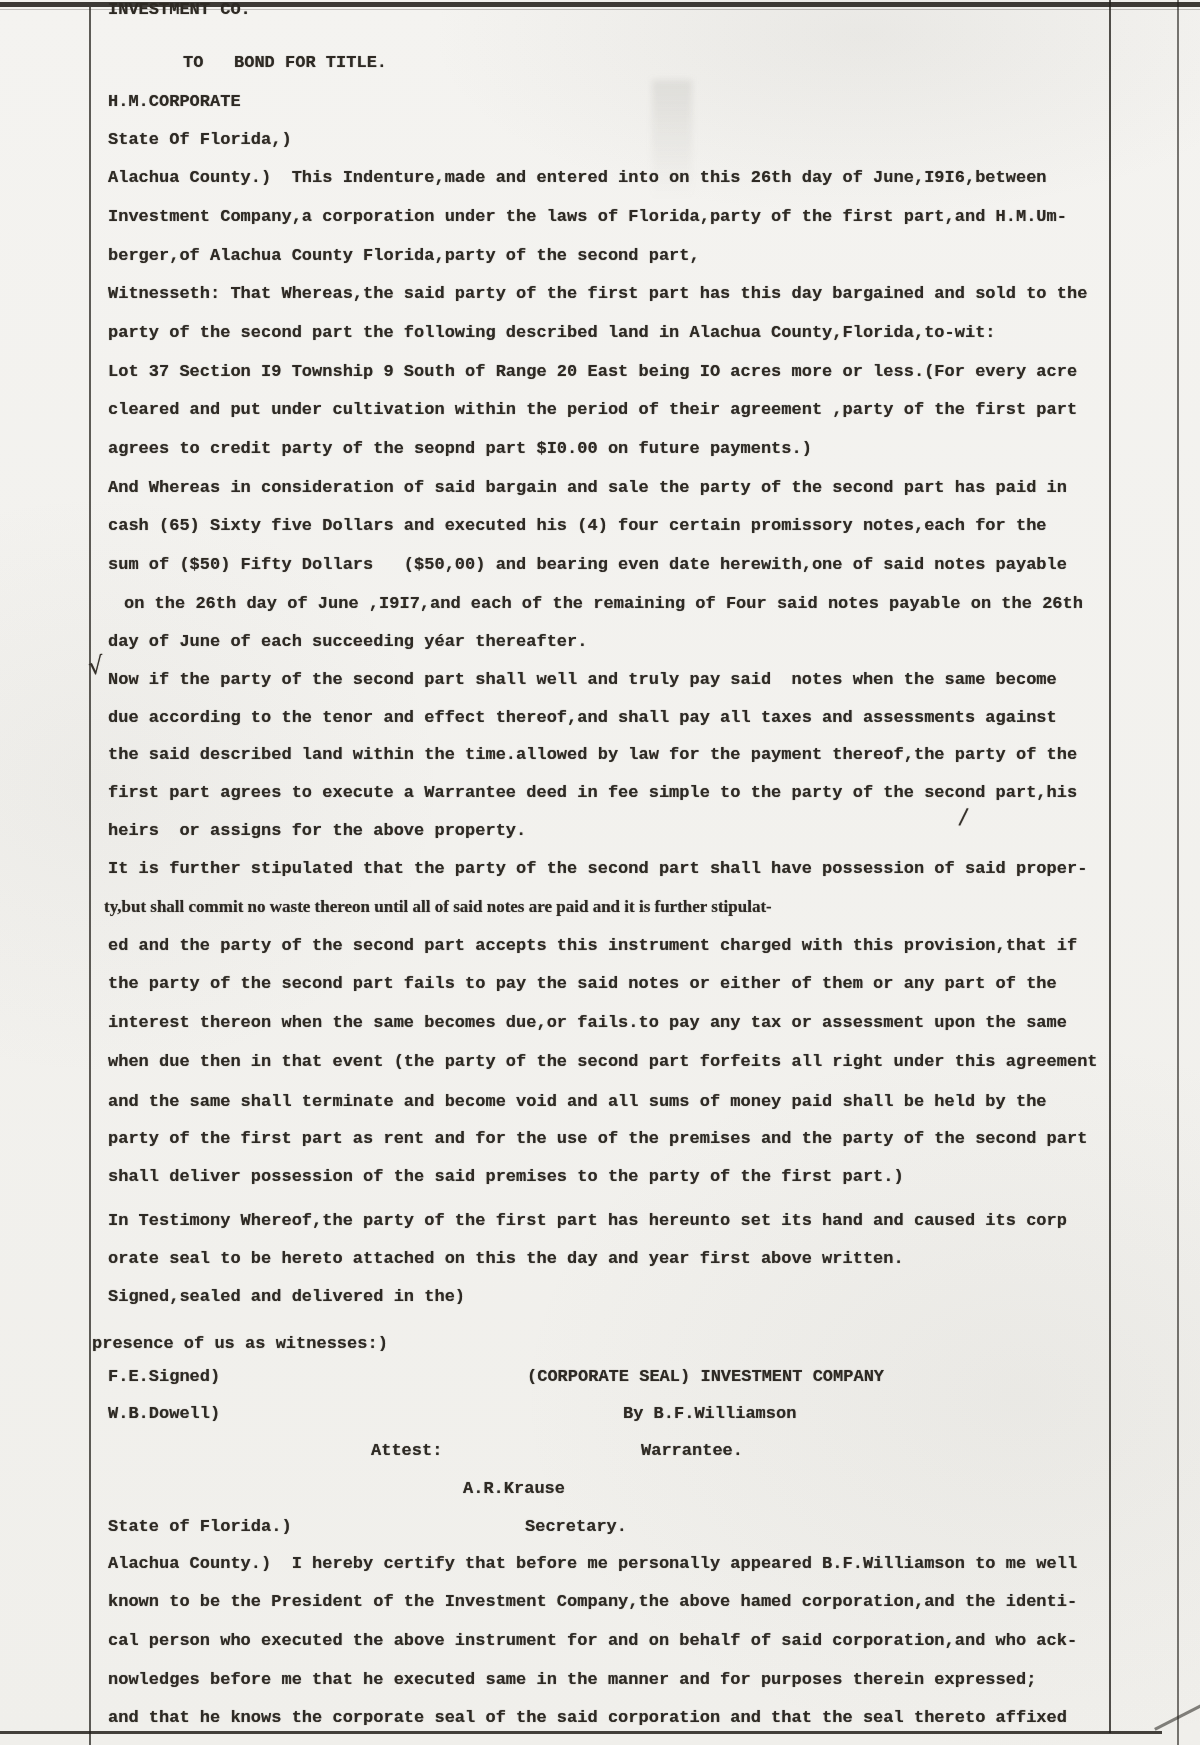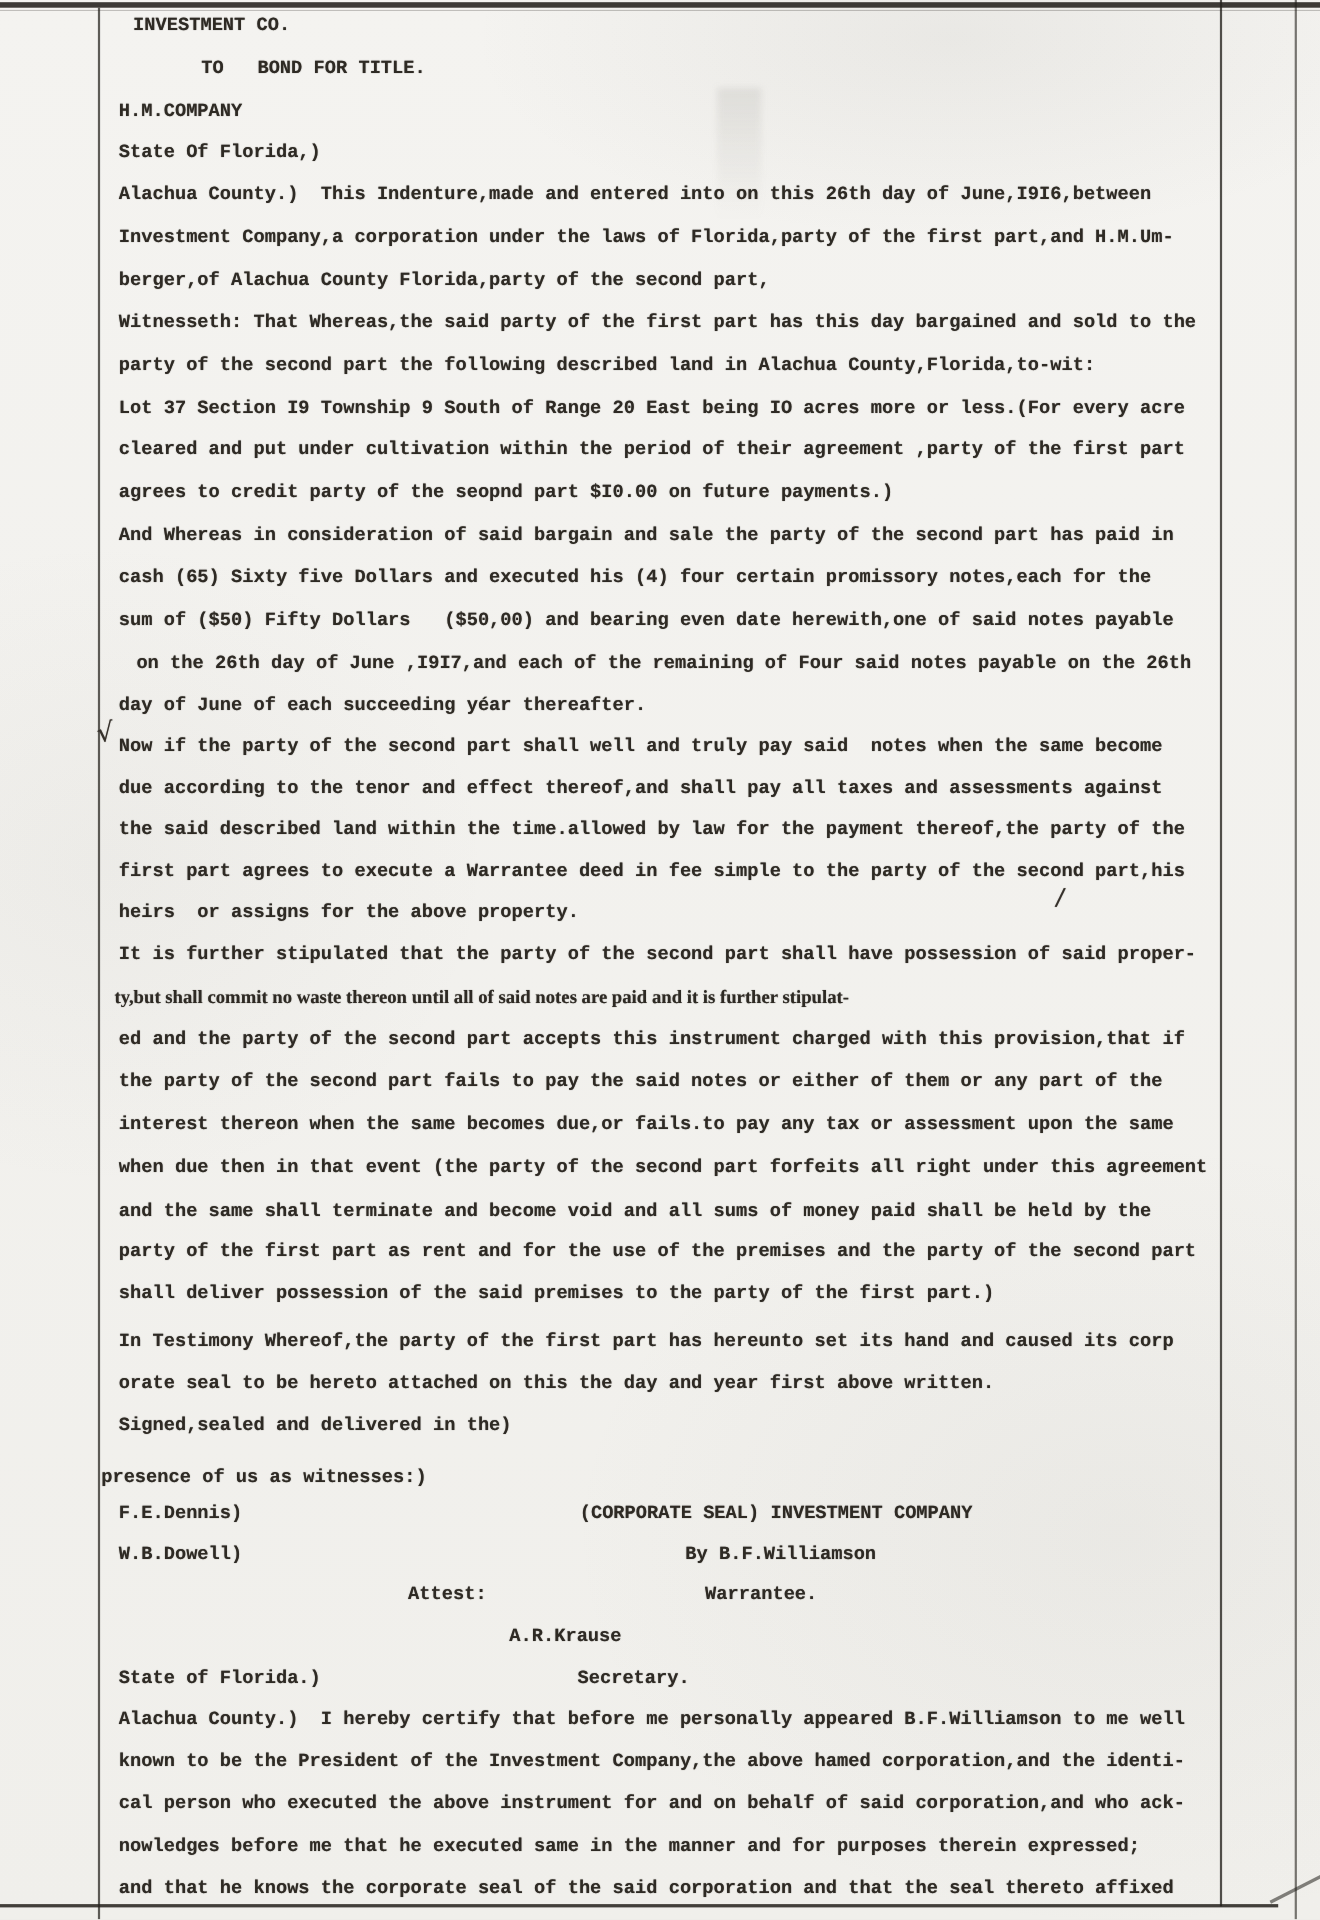--- a/index.html
+++ b/index.html
@@ -62,23 +62,23 @@
   <div class="rule rule-top"></div>
   <div class="rule rule-top-echo"></div>
   <div class="rule rule-left"></div>
   <div class="rule rule-right-inner"></div>
   <div class="rule rule-right-outer"></div>
   <div class="rule rule-bottom"></div>
   <div class="rule rule-bottom-corner"></div>
   <div class="smudge"></div>
 
   <div class="text-layer">
-      <span class="doc-seg" style="left: 108px; top: 14px; margin-left: 13px;">INVESTMENT CO.</span>
+      <span class="doc-seg" style="left: 108px; top: 0;">INVESTMENT CO.</span>
       <span class="doc-seg" style="left: 183px; top: 53px;">TO   BOND FOR TITLE.</span>
-      <span class="doc-seg" style="left: 108px; top: 92px;">H.M.COMPANY</span>
+      <span class="doc-seg" style="left: 108px; top: 92px;">H.M.CORPORATE</span>
       <span class="doc-seg" style="left: 108px; top: 130px;">State Of Florida,)</span>
       <span class="doc-seg" style="left: 108px; top: 168px;">Alachua County.)  This Indenture,made and entered into on this 26th day of June,I9I6,between</span>
       <span class="doc-seg" style="left: 108px; top: 207px;">Investment Company,a corporation under the laws of Florida,party of the first part,and H.M.Um-</span>
       <span class="doc-seg" style="left: 108px; top: 246px;">berger,of Alachua County Florida,party of the second part,</span>
       <span class="doc-seg" style="left: 108px; top: 284px;">Witnesseth: That Whereas,the said party of the first part has this day bargained and sold to the</span>
       <span class="doc-seg" style="left: 108px; top: 323px;">party of the second part the following described land in Alachua County,Florida,to-wit:</span>
       <span class="doc-seg" style="left: 108px; top: 362px;">Lot 37 Section I9 Township 9 South of Range 20 East being IO acres more or less.(For every acre</span>
       <span class="doc-seg" style="left: 108px; top: 400px;">cleared and put under cultivation within the period of their agreement ,party of the first part</span>
       <span class="doc-seg" style="left: 108px; top: 439px;">agrees to credit party of the seopnd part $I0.00 on future payments.)</span>
       <span class="doc-seg" style="left: 108px; top: 478px;">And Whereas in consideration of said bargain and sale the party of the second part has paid in</span>
@@ -97,21 +97,21 @@
       <span class="doc-seg" style="left: 108px; top: 974px;">the party of the second part fails to pay the said notes or either of them or any part of the</span>
       <span class="doc-seg" style="left: 108px; top: 1013px;">interest thereon when the same becomes due,or fails.to pay any tax or assessment upon the same</span>
       <span class="doc-seg" style="left: 108px; top: 1052px;">when due then in that event (the party of the second part forfeits all right under this agreement</span>
       <span class="doc-seg" style="left: 108px; top: 1092px;">and the same shall terminate and become void and all sums of money paid shall be held by the</span>
       <span class="doc-seg" style="left: 108px; top: 1129px;">party of the first part as rent and for the use of the premises and the party of the second part</span>
       <span class="doc-seg" style="left: 108px; top: 1167px;">shall deliver possession of the said premises to the party of the first part.)</span>
       <span class="doc-seg" style="left: 108px; top: 1211px;">In Testimony Whereof,the party of the first part has hereunto set its hand and caused its corp</span>
       <span class="doc-seg" style="left: 108px; top: 1249px;">orate seal to be hereto attached on this the day and year first above written.</span>
       <span class="doc-seg" style="left: 108px; top: 1287px;">Signed,sealed and delivered in the)</span>
       <span class="doc-seg" style="left: 92px; top: 1334px;">presence of us as witnesses:)</span>
-      <span class="doc-seg" style="left: 108px; top: 1367px;">F.E.Dennis)</span>
+      <span class="doc-seg" style="left: 108px; top: 1367px;">F.E.Signed)</span>
       <span class="doc-seg" style="left: 527px; top: 1367px;">(CORPORATE SEAL) INVESTMENT COMPANY</span>
       <span class="doc-seg" style="left: 108px; top: 1404px;">W.B.Dowell)</span>
       <span class="doc-seg" style="left: 623px; top: 1404px;">By B.F.Williamson</span>
       <span class="doc-seg" style="left: 371px; top: 1441px;">Attest:</span>
       <span class="doc-seg" style="left: 641px; top: 1441px;">Warrantee.</span>
       <span class="doc-seg" style="left: 463px; top: 1479px;">A.R.Krause</span>
       <span class="doc-seg" style="left: 108px; top: 1517px;">State of Florida.)</span>
       <span class="doc-seg" style="left: 525px; top: 1517px;">Secretary.</span>
       <span class="doc-seg" style="left: 108px; top: 1554px;">Alachua County.)  I hereby certify that before me personally appeared B.F.Williamson to me well</span>
       <span class="doc-seg" style="left: 108px; top: 1592px;">known to be the President of the Investment Company,the above hamed corporation,and the identi-</span>

